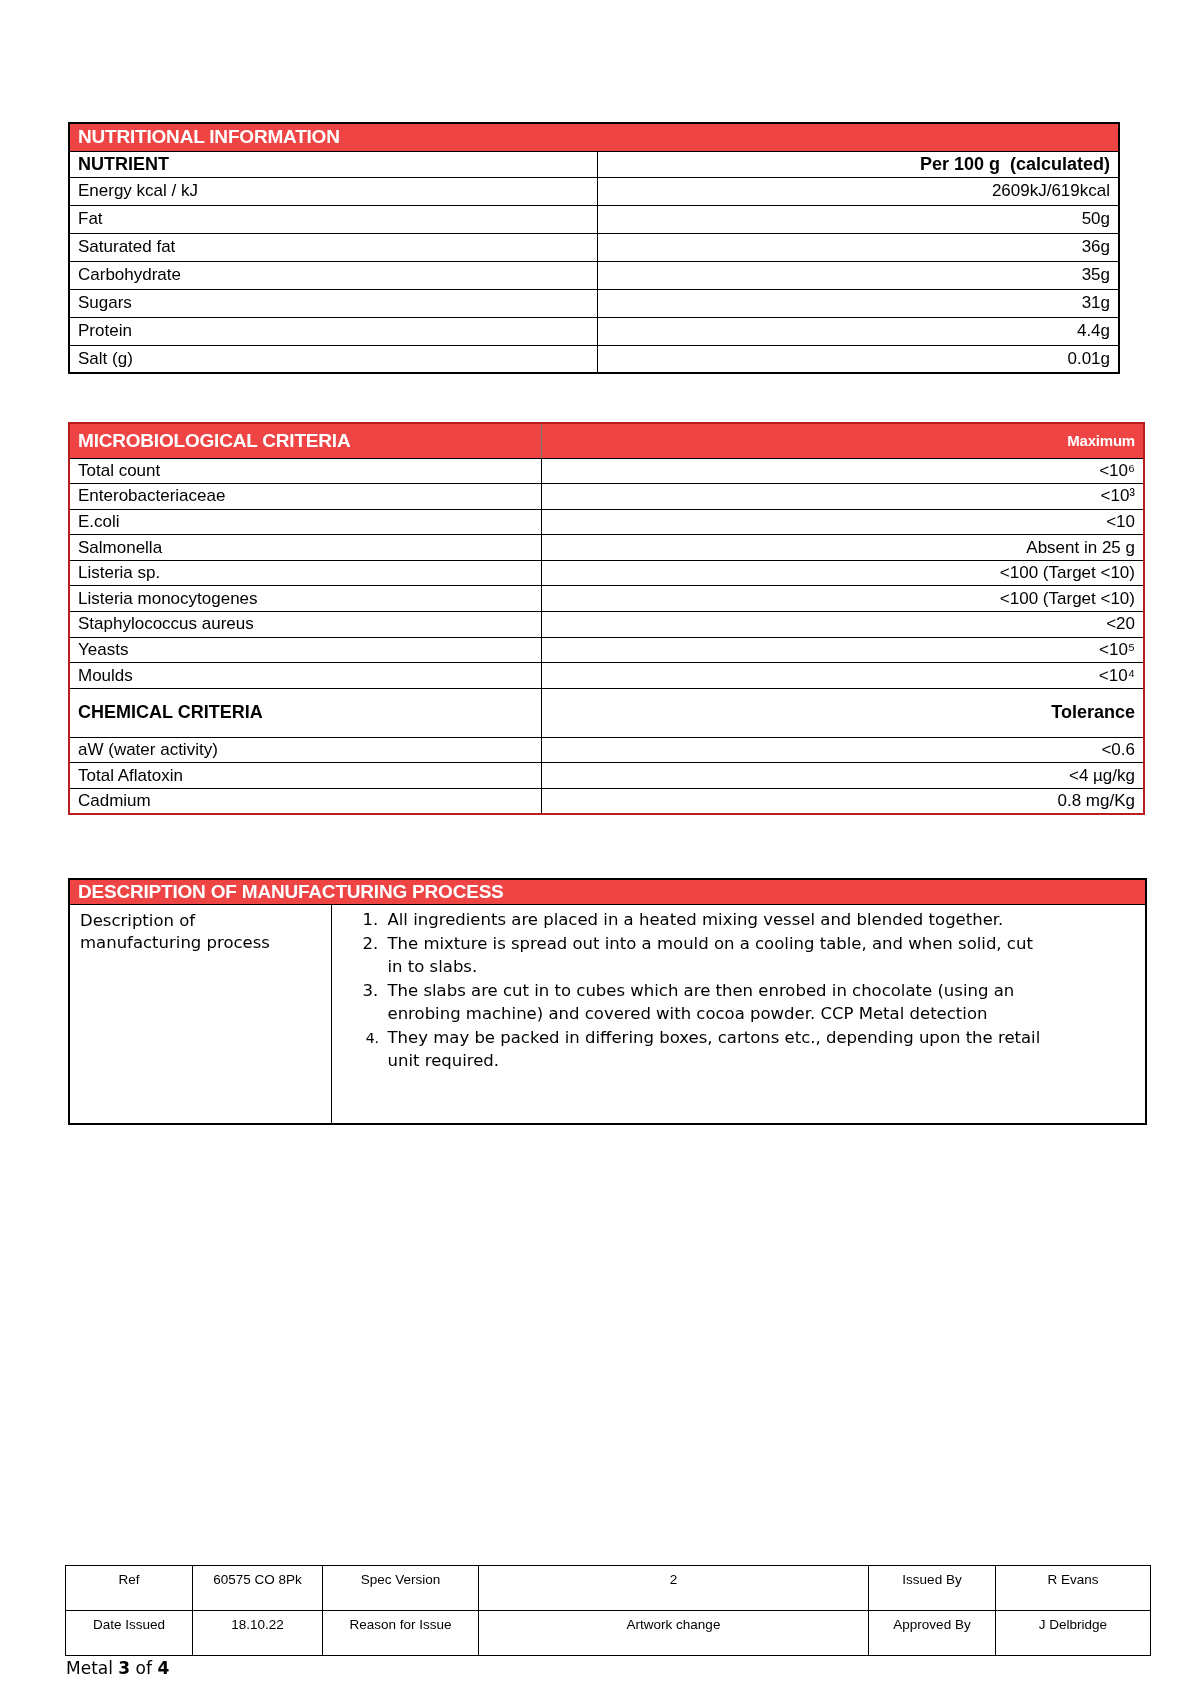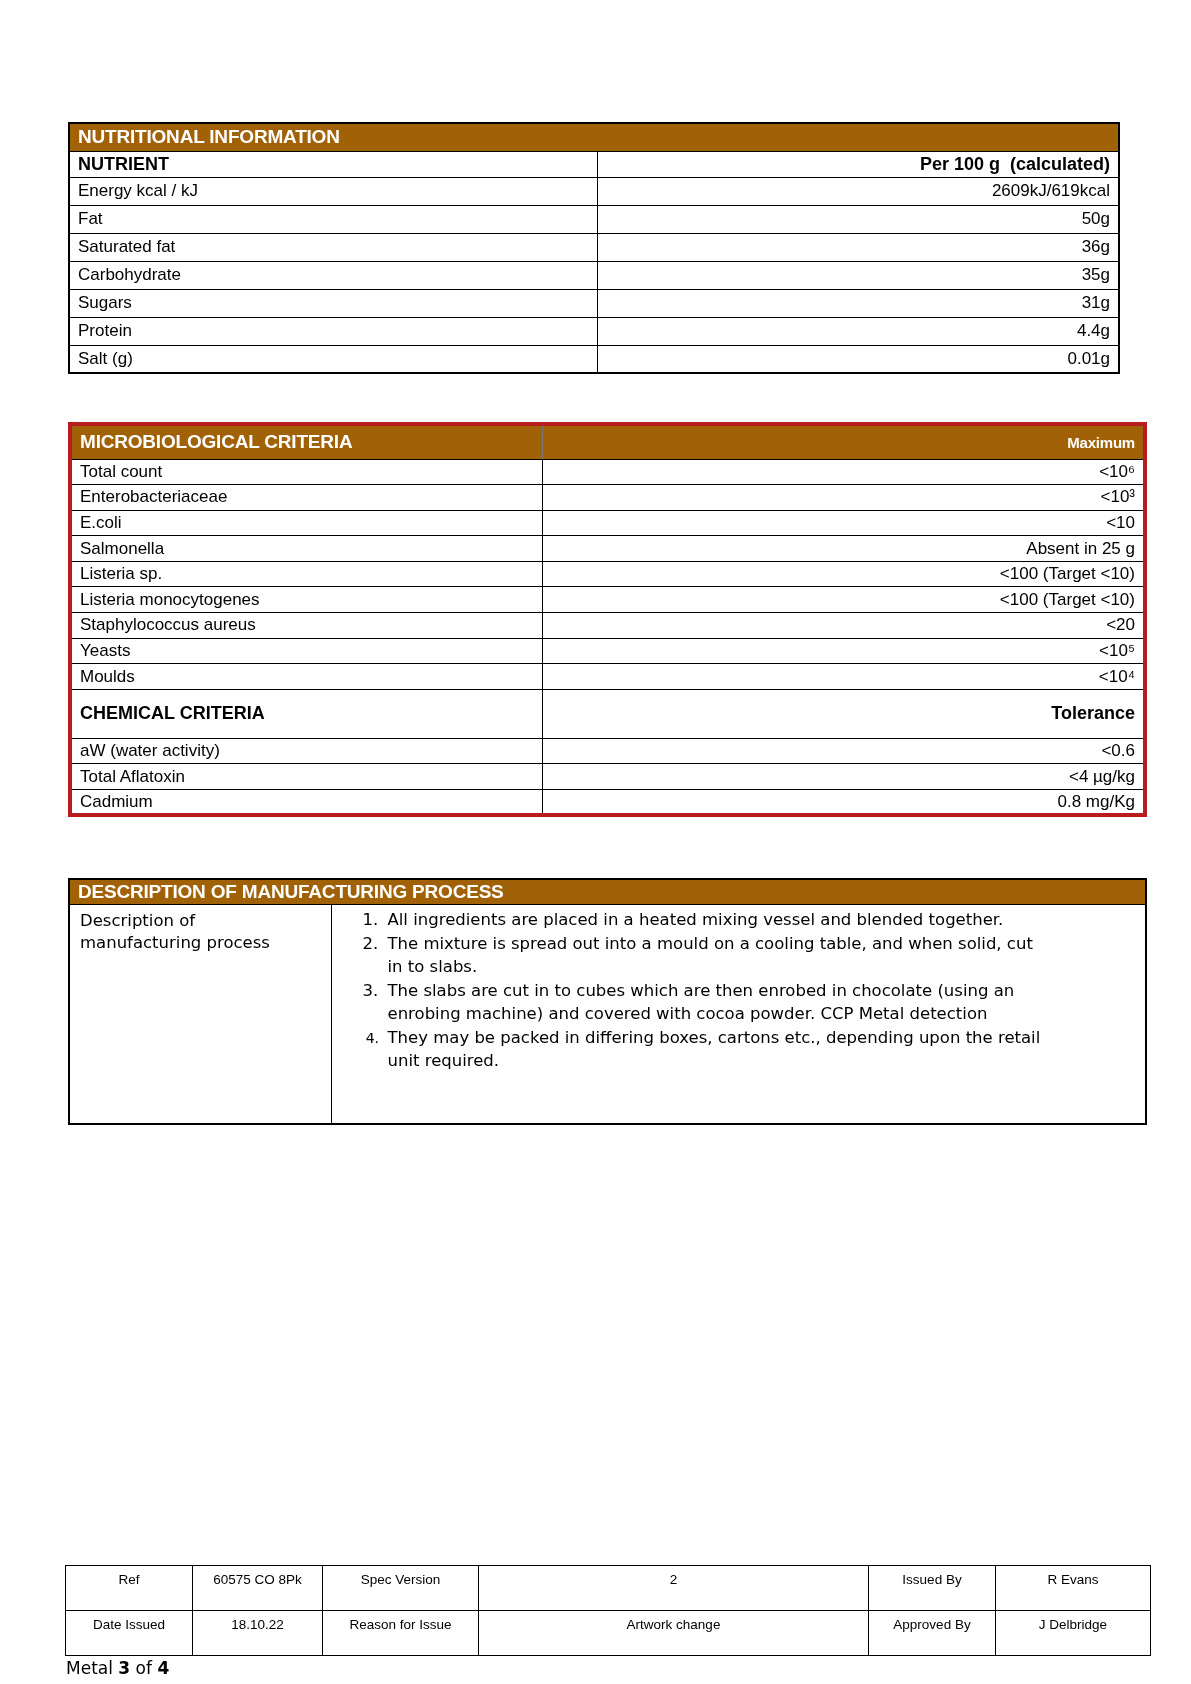--- a/index.html
+++ b/index.html
@@ -16,41 +16,41 @@
     border-collapse: collapse;
     table-layout: fixed;
   }
   .doc-table td {
     border: 1.5px solid #000;
     padding: 1px 8px;
     overflow: hidden;
     vertical-align: middle;
   }
   .bar {
-    background: #a16207;
+    background: #ef4444;
     color: #fff;
     font-weight: bold;
     font-size: 19px;
     letter-spacing: -0.2px;
   }
   .k { text-align: left; font-size: 17px; padding-left: 9px; }
   .v { text-align: right; font-size: 17px; }
   .bold { font-weight: bold; font-size: 18px; }
   .pre { white-space: pre; }
 
   
   .nutri { left: 68px; top: 122px; width: 1050px; border: 2px solid #000; }
   .nutri col.c1 { width: 528px; }
   .nutri col.c2 { width: 522px; }
   .nutri tr.barrow { height: 28px; }
   .nutri tr.hdr  { height: 26px; }
   .nutri tr.row  { height: 28px; }
 
   
-  .micro { left: 68px; top: 422px; width: 1075px; border: 4px solid #b91c1c; }
+  .micro { left: 68px; top: 422px; width: 1075px; border: 2px solid #b91c1c; }
   .micro col.c1 { width: 472px; }
   .micro col.c2 { width: 603px; }
   .micro tr.barrow { height: 35px; }
   .micro tr.row { height: 25.6px; }
   .micro td.bar-left { border-right: 1px solid #777; }
   .micro tr.chemrow { height: 49px; margin-left: 48px; }
   .micro tr.chemrow td { font-weight: bold; font-size: 18px; }
 
   
   .process { left: 68px; top: 862px; width: 1077px; border: 2px solid #000; margin-top: 16px; }

